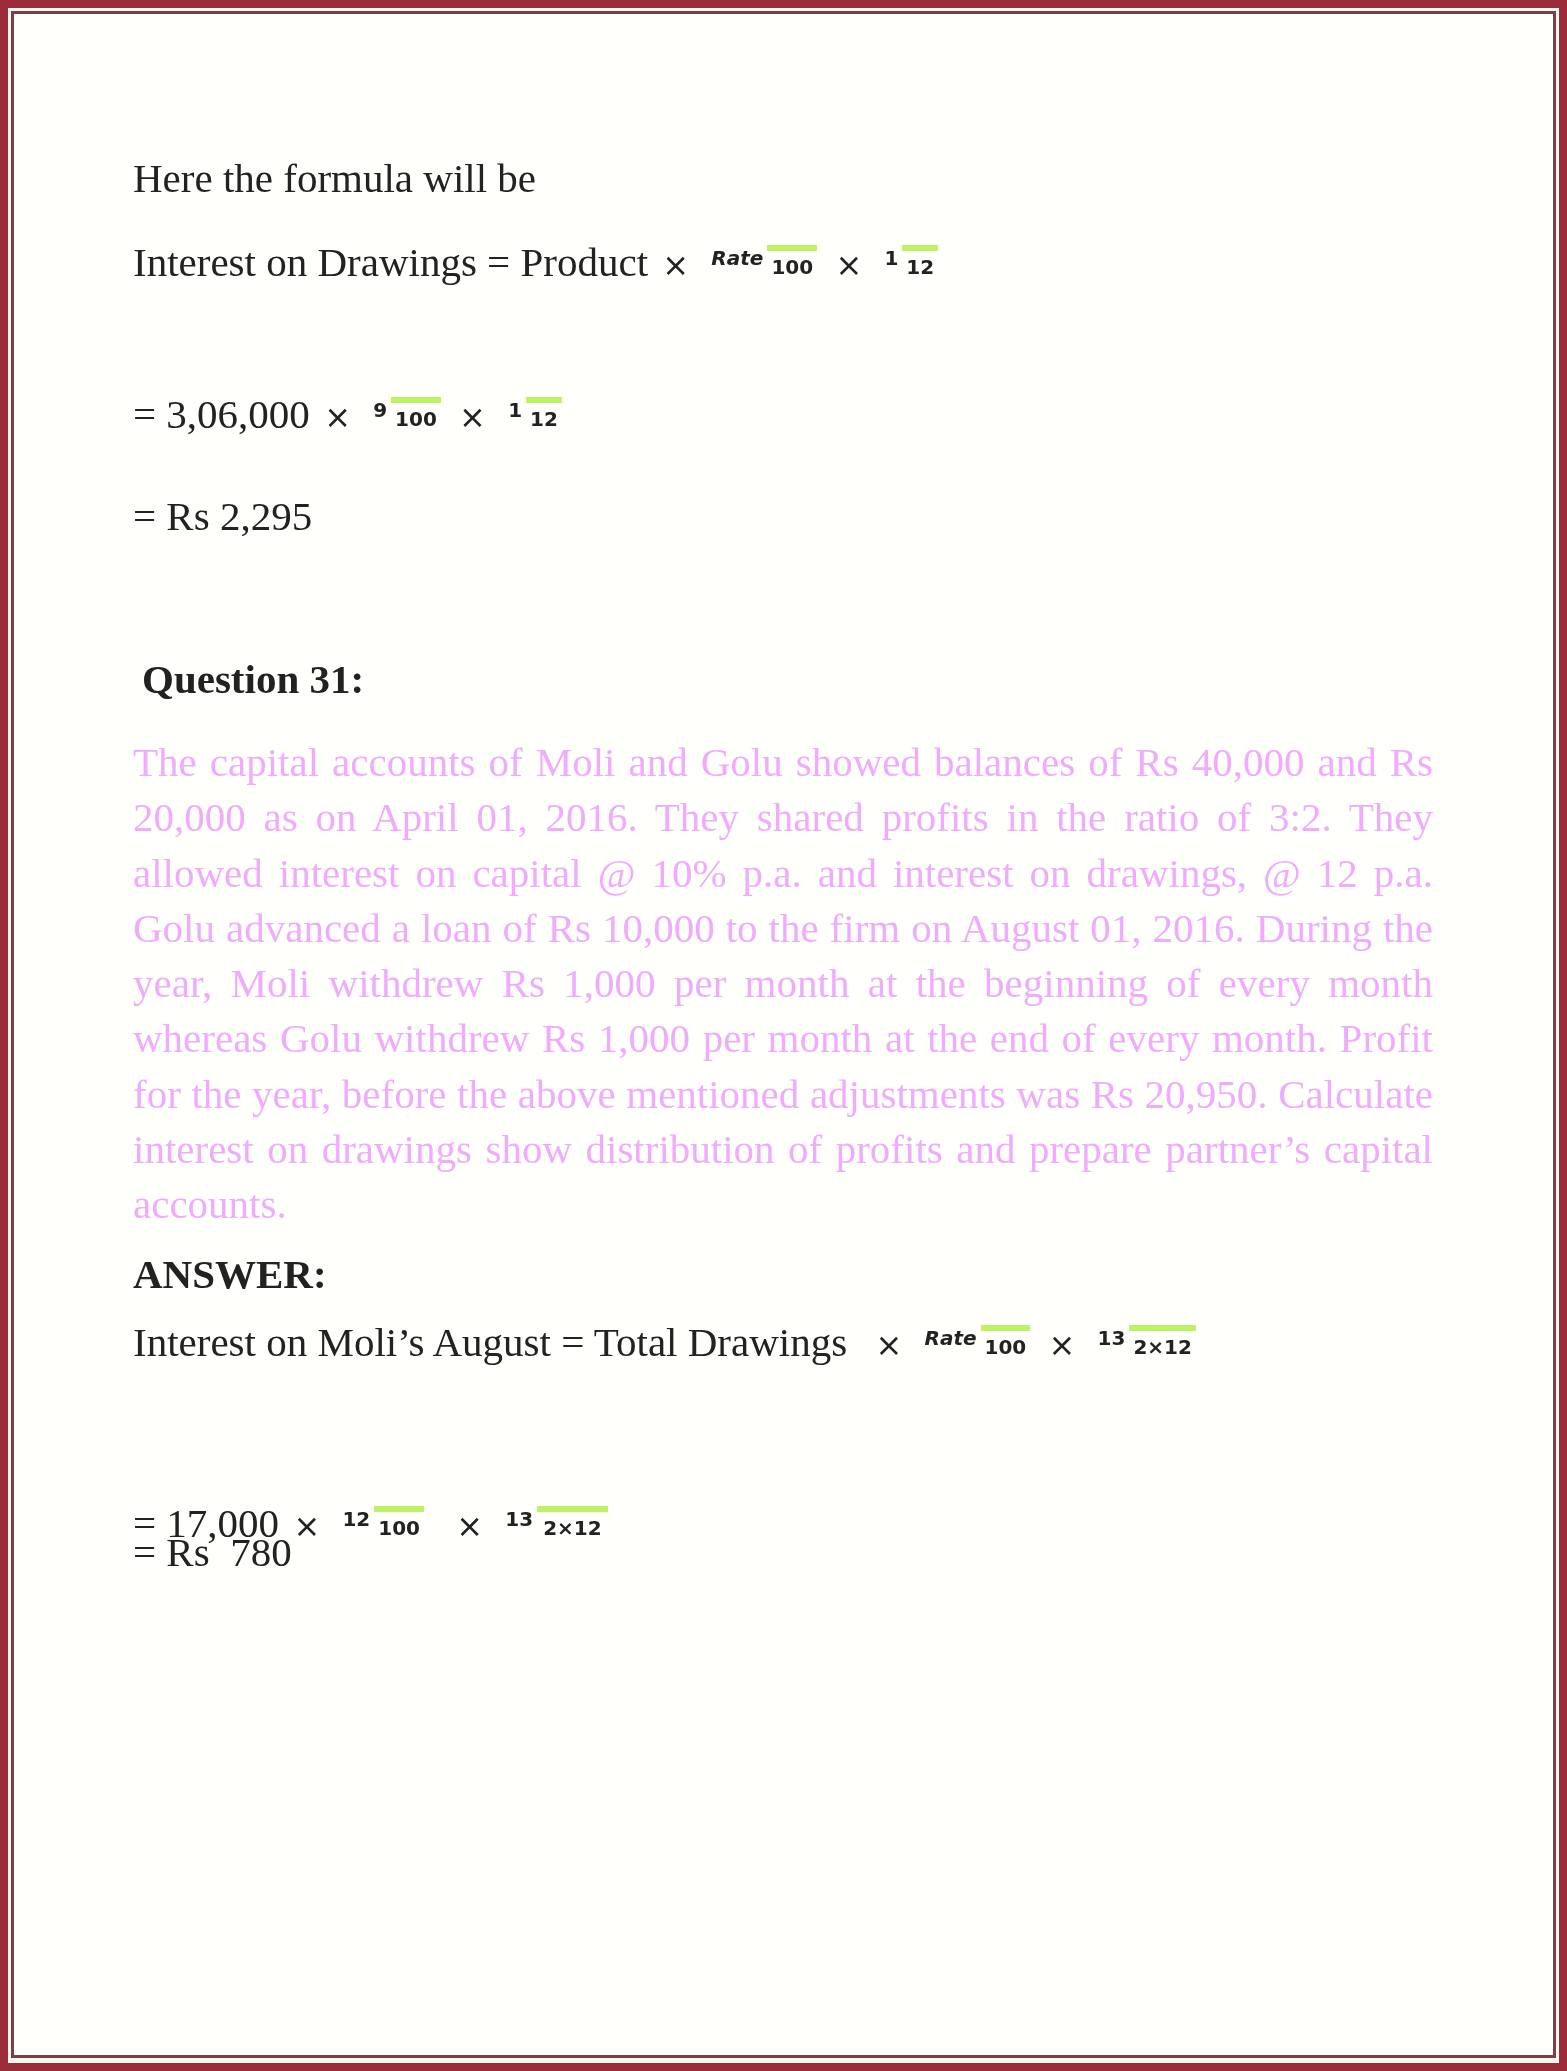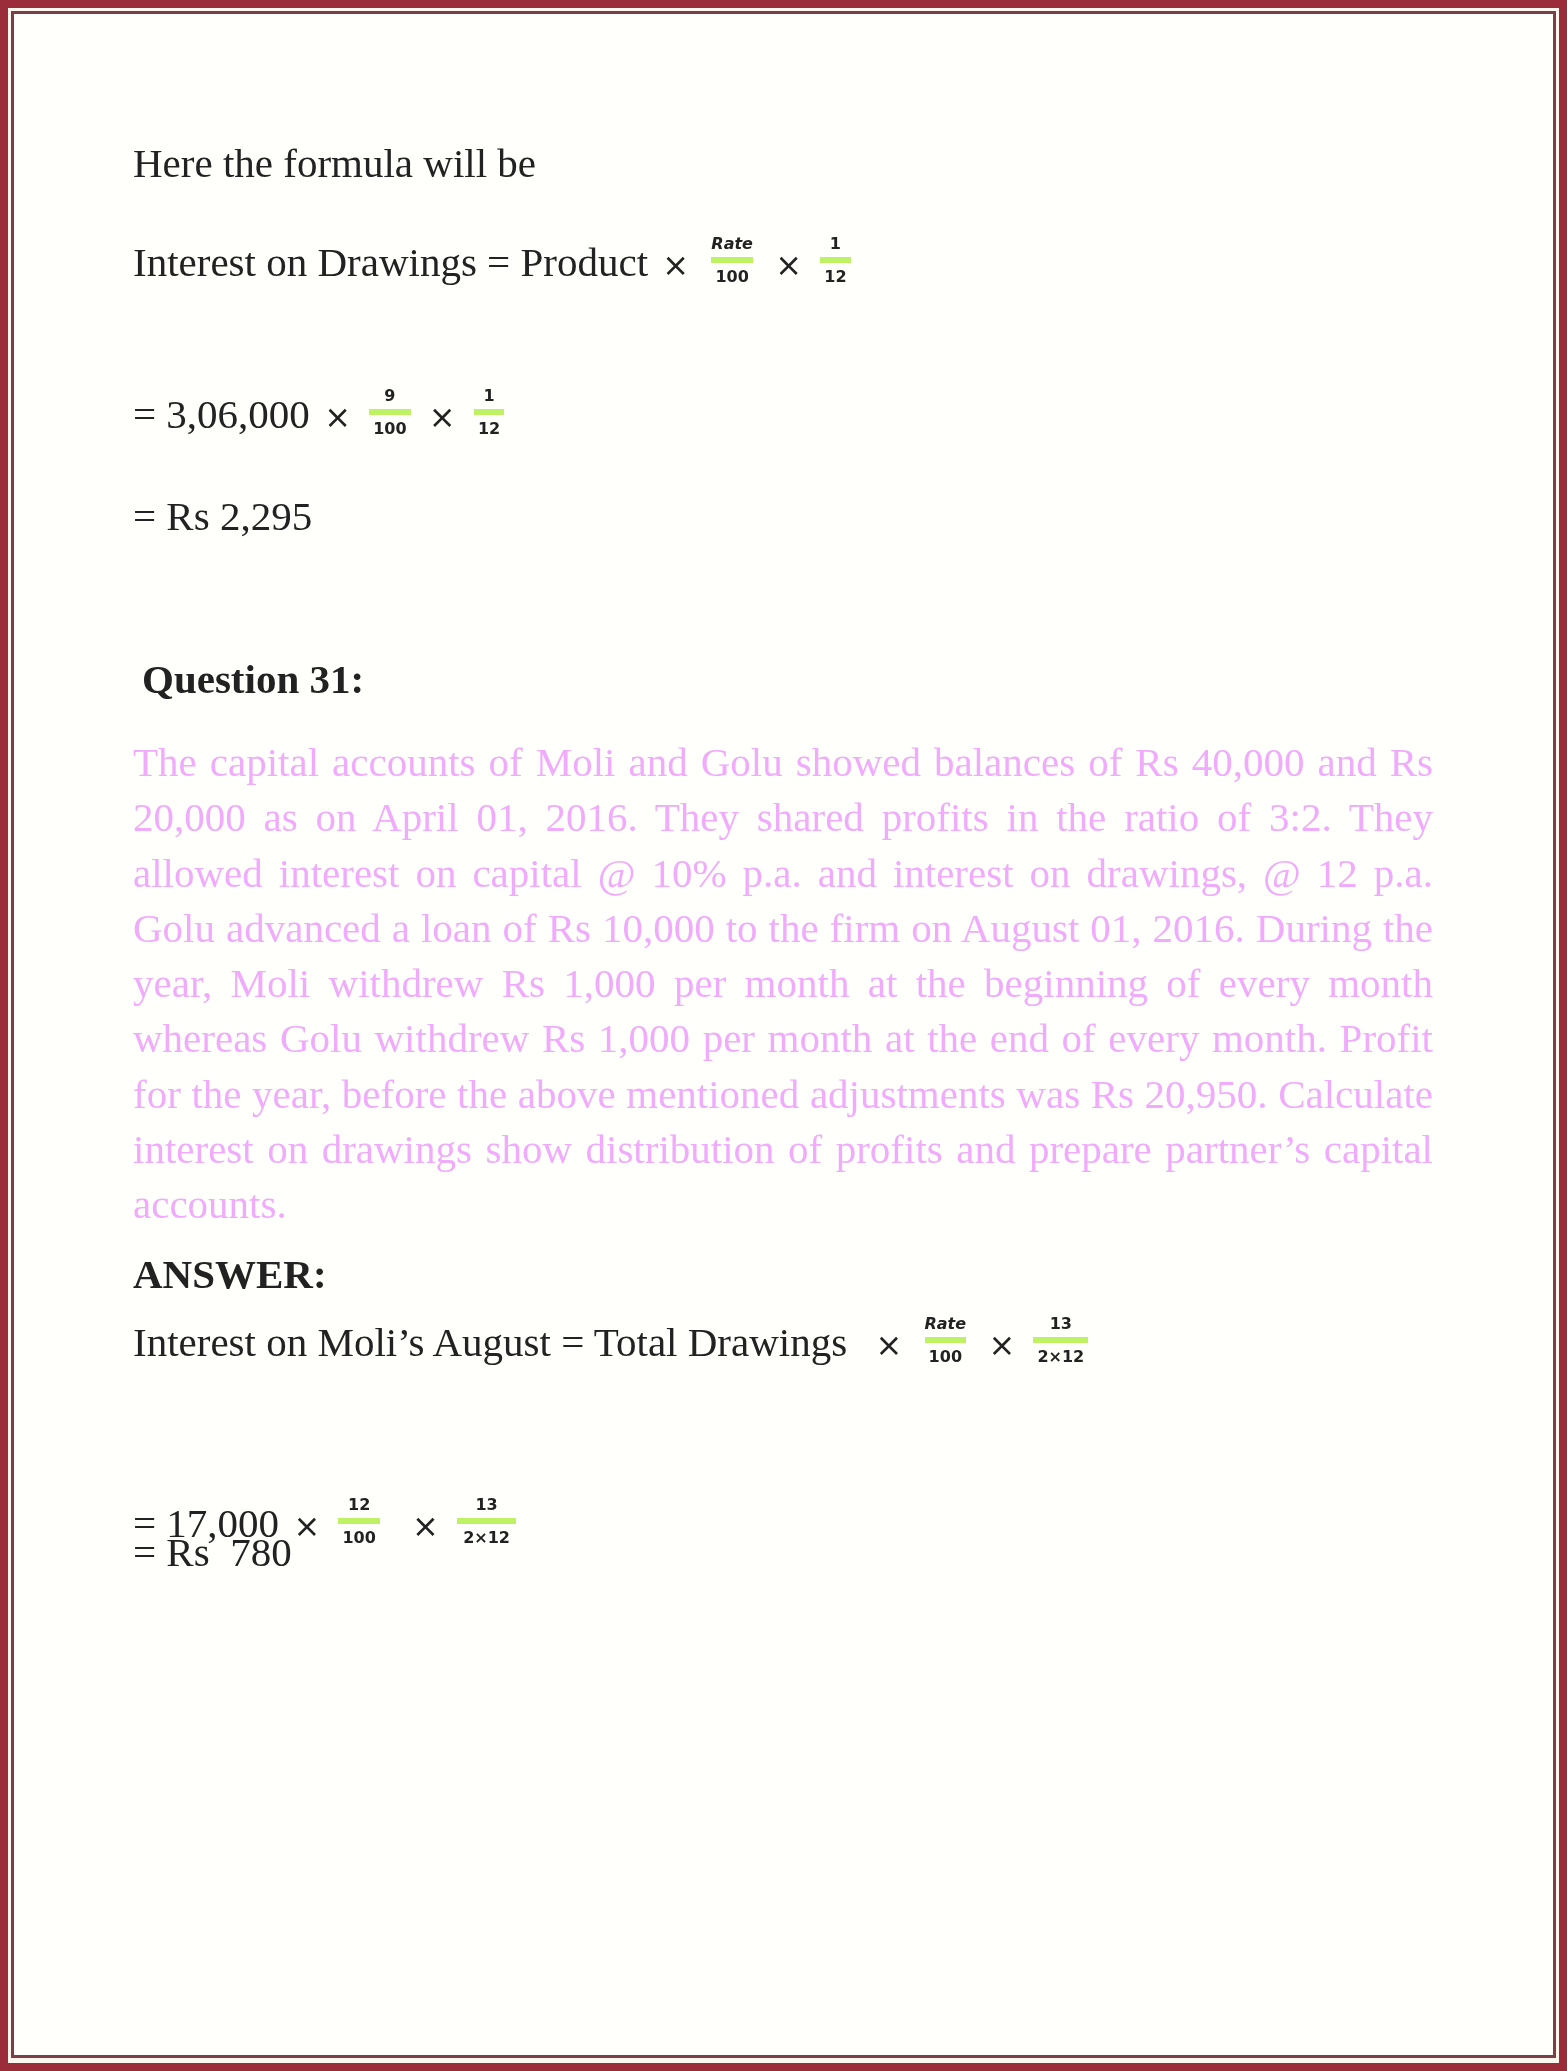--- a/index.html
+++ b/index.html
@@ -5,35 +5,35 @@
   html, body { margin:0; padding:0; }
   body { width:1567px; height:2071px; background:#9b2d3a; position:relative; overflow:hidden; }
   .frame-white { position:absolute; left:8px; top:8px; right:8px; bottom:8px; background:#fbf6ee; }
   .frame-line { position:absolute; left:11px; top:11px; right:11px; bottom:13px; border:3px solid #7d3f46; background:#fffffb; }
   .page { position:absolute; left:0; top:0; width:1567px; height:2071px;
           font-family:"Liberation Serif", "DejaVu Serif", serif; color:#222; }
   .line { position:absolute; left:133px; font-size:41px; line-height:1; white-space:nowrap; }
   .bold { font-weight:bold; }
   .para { position:absolute; left:133px; width:1300px; top:735px; font-size:41px; line-height:55.3px; text-align:justify; color:#f0abfc; }
   .times { font-family:"DejaVu Sans", sans-serif; font-size:32px; vertical-align:middle; margin:0 4px; position:relative; top:-2px; }
-  .frac { display:inline-flex; flex-direction:column; align-items:center; vertical-align:middle; margin:0 4px;
-          font-family:"DejaVu Sans", sans-serif; font-weight:bold; font-size:16px; line-height:1; position:relative; top:-6px; }
+  .frac { display:inline-flex; align-items:center; vertical-align:middle; margin:0 4px;
+          font-family:"DejaVu Sans", sans-serif; font-weight:bold; font-size:20px; line-height:1; position:relative; top:-6px; }
   .frac .num { padding:0 4px 5px; }
   .frac .den { padding:6px 4px 0; border-top:6px solid #bef264; }
   .frac .ital { font-style:italic; }
 </style>
 </head>
 <body>
 
 <div class="frame-white"></div>
 <div class="frame-line"></div>
 
 <div class="page">
 
-  <div class="line" style="top:143px;">Here the formula will be</div>
+  <div class="line" style="top:158px;">Here the formula will be</div>
 
   <div class="line" style="top:210px;margin-top:32px;">
     <span>Interest on Drawings = Product</span>
     <span class="times">×</span>
     <span class="frac">
       <span class="num ital">Rate</span>
       <span class="den">100</span>
     </span>
     <span class="times">×</span>
     <span class="frac">

